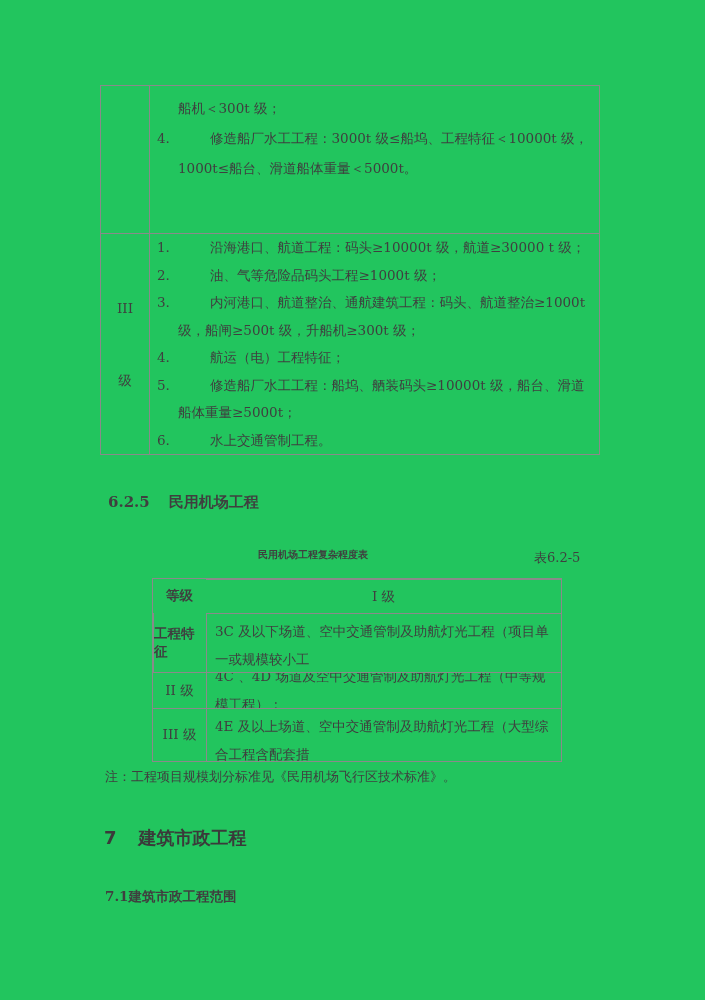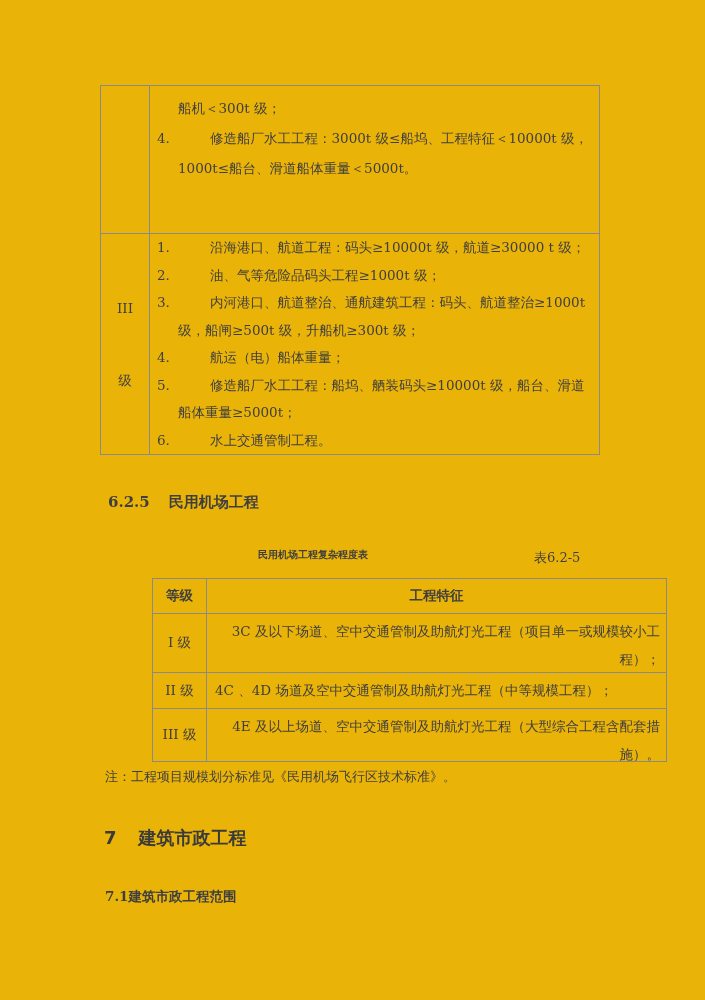--- a/index.html
+++ b/index.html
@@ -1,17 +1,17 @@
 <!DOCTYPE html>
 <html><head>
 <meta charset="utf-8">
 <style>
   html,body { margin:0; padding:0; background:#ffffff; }
   .page {
-    position:relative; width:705px; height:1000px; background:#eab308;
+    position:relative; width:705px; height:1000px; background:#22c55e;
     color:#3f3f3f; font-family:"DejaVu Serif","Liberation Serif",serif;
     overflow:hidden;
   }
 
   
   .t1 {
     position:absolute; left:100px; top:85px; width:500px; height:370px;
     border:1px solid #8a8a8a; box-sizing:border-box;
     display:grid; grid-template-columns:48px 1fr; grid-template-rows:147px 1fr;
   }
@@ -33,25 +33,24 @@
   
   .h625 { position:absolute; left:108px; top:493px; font-size:15px; font-weight:bold; }
   .h625 .ttl { margin-left:19px; }
 
   
   .cap { position:absolute; left:258px; top:548px; font-size:10px; font-weight:bold; }
   .capref { position:absolute; left:534px; top:549px; font-size:13px; }
 
   
   .t2 {
-    position:absolute; left:152px; top:578px; width:515px;
+    position:absolute; left:152px; top:578px; width:410px;
     border:1px solid #8a8a8a; box-sizing:border-box;
     display:grid; grid-template-columns:53px 1fr; grid-template-rows:34px 59px 36px 53px;
     font-size:13.5px;
-    text-align:right;
   }
   .t2 .cell { box-sizing:border-box; overflow:hidden; }
   .t2 .c2 { border-left:1px solid #8a8a8a; }
   .t2 .rb { border-top:1px solid #8a8a8a; }
   .t2 .hdr { display:flex; align-items:center; justify-content:center; font-weight:bold; }
   .t2 .grade { display:flex; align-items:center; justify-content:center; }
   .t2 .feat { padding:4px 6px 0 8px; line-height:27.5px; white-space:pre-line; }
   .t2 .feat.mid { display:flex; align-items:center; padding-top:0; white-space:normal; }
 
   
@@ -95,21 +94,21 @@
       <div class="t1-line num">
         <span class="marker">2.</span><span>油、气等危险品码头工程≥1000t 级；</span>
       </div>
       <div class="t1-line num">
         <span class="marker">3.</span><span>内河港口、航道整治、通航建筑工程：码头、航道整治≥1000t</span>
       </div>
       <div class="t1-line cont">
         <span class="marker"></span><span>级，船闸≥500t 级，升船机≥300t 级；</span>
       </div>
       <div class="t1-line num">
-        <span class="marker">4.</span><span>航运（电）船体重量；</span>
+        <span class="marker">4.</span><span>航运（电）工程特征；</span>
       </div>
       <div class="t1-line num">
         <span class="marker">5.</span><span>修造船厂水工工程：船坞、舾装码头≥10000t 级，船台、滑道</span>
       </div>
       <div class="t1-line cont">
         <span class="marker"></span><span>船体重量≥5000t；</span>
       </div>
       <div class="t1-line num">
         <span class="marker">6.</span><span>水上交通管制工程。</span>
       </div>
@@ -118,23 +117,23 @@
 
   <div class="h625">
     <span>6.2.5</span><span class="ttl">民用机场工程</span>
   </div>
 
   <div class="cap">民用机场工程复杂程度表</div>
   <div class="capref">表6.2-5</div>
 
   <div class="t2">
     <div class="cell hdr c1">等级</div>
+    <div class="cell grade rb c1">I 级</div>
+
     <div class="cell hdr c2">工程特征</div>
-
-    <div class="cell grade rb c1">I 级</div>
     <div class="cell feat rb c2">3C 及以下场道、空中交通管制及助航灯光工程（项目单一或规模较小工
 程）；</div>
 
     <div class="cell grade rb c1">II 级</div>
     <div class="cell feat mid rb c2">4C 、4D 场道及空中交通管制及助航灯光工程（中等规模工程）；</div>
 
     <div class="cell grade rb c1">III 级</div>
     <div class="cell feat rb c2">4E 及以上场道、空中交通管制及助航灯光工程（大型综合工程含配套措
 施）。</div>
   </div>

